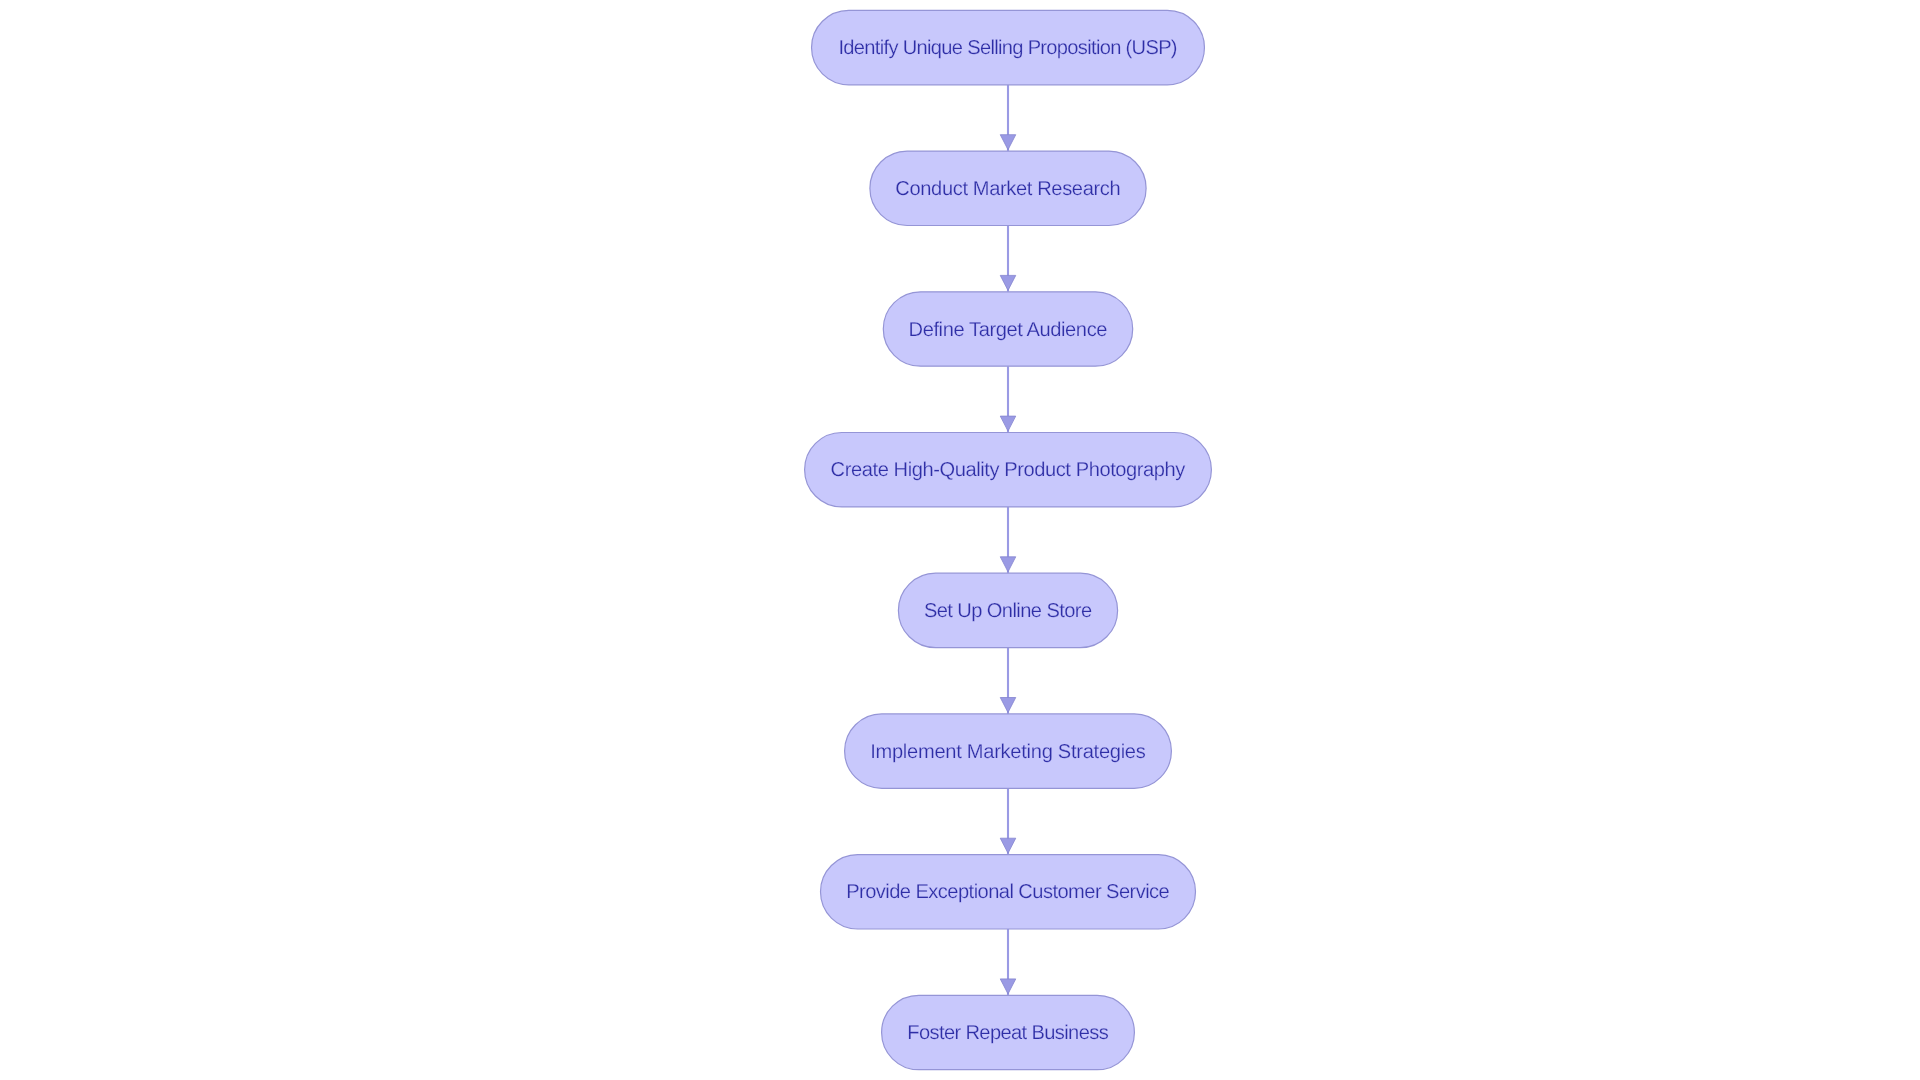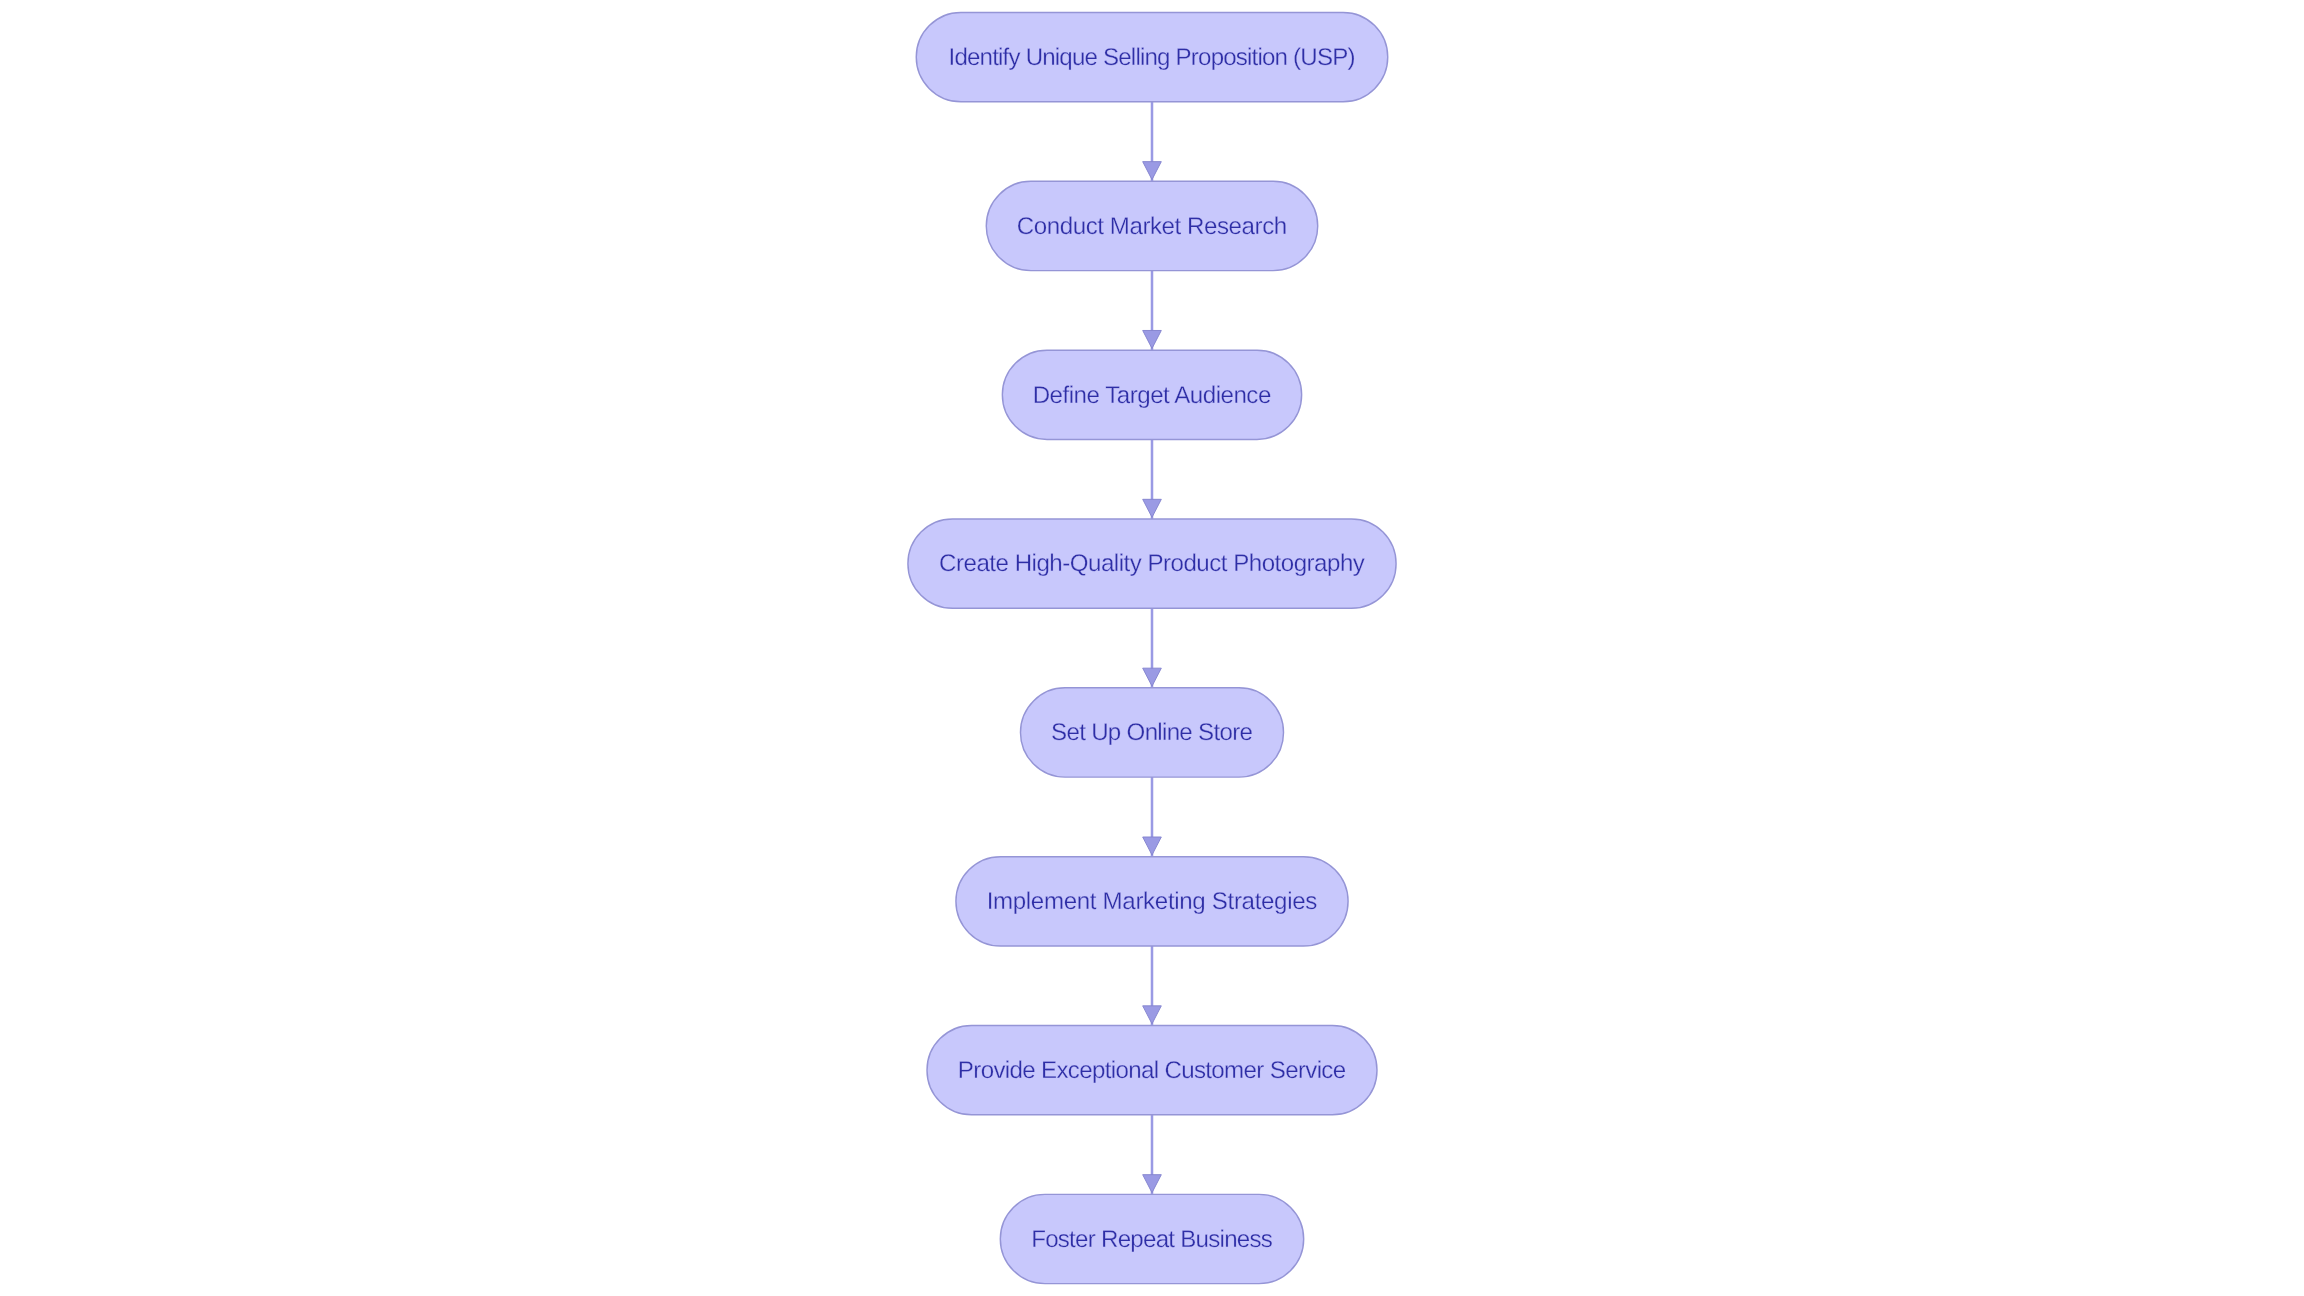--- a/index.html
+++ b/index.html
@@ -9,20 +9,21 @@
     width: 1920px;
     height: 1080px;
     background: #ffffff;
     overflow: hidden;
   }
   #chart-root {
     position: relative;
     width: 1623px;
     height: 1080px;
     background: #ffffff;
+    padding-left: 48px;
   }
   svg#flowchart-svg {
     display: block;
     width: 1920px;
     height: 1080px;
     shape-rendering: geometricPrecision;
     transform: translateZ(0);
     will-change: transform;
   }
   .node-label {

